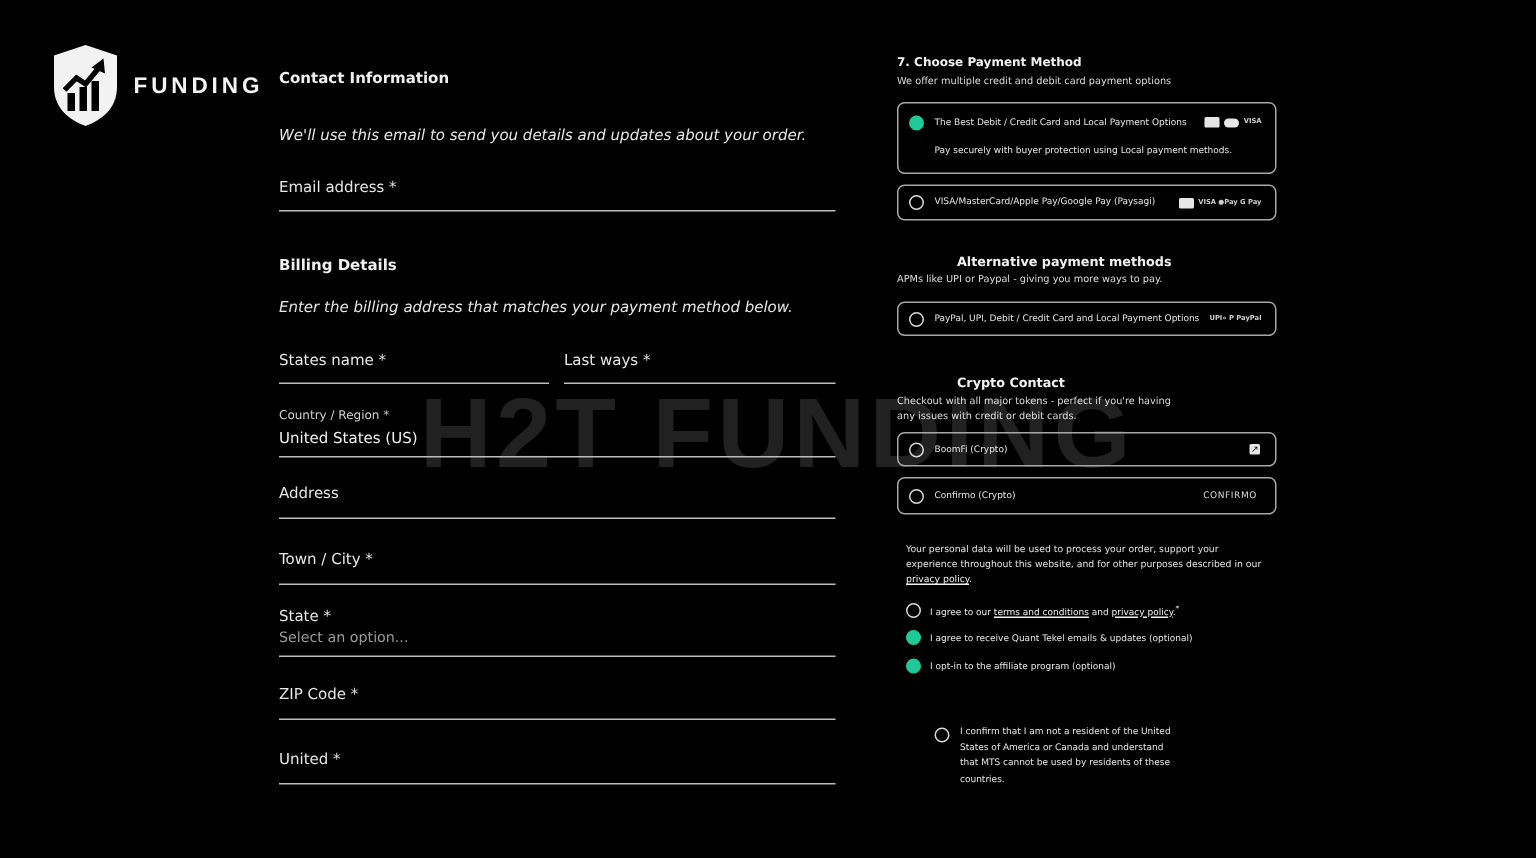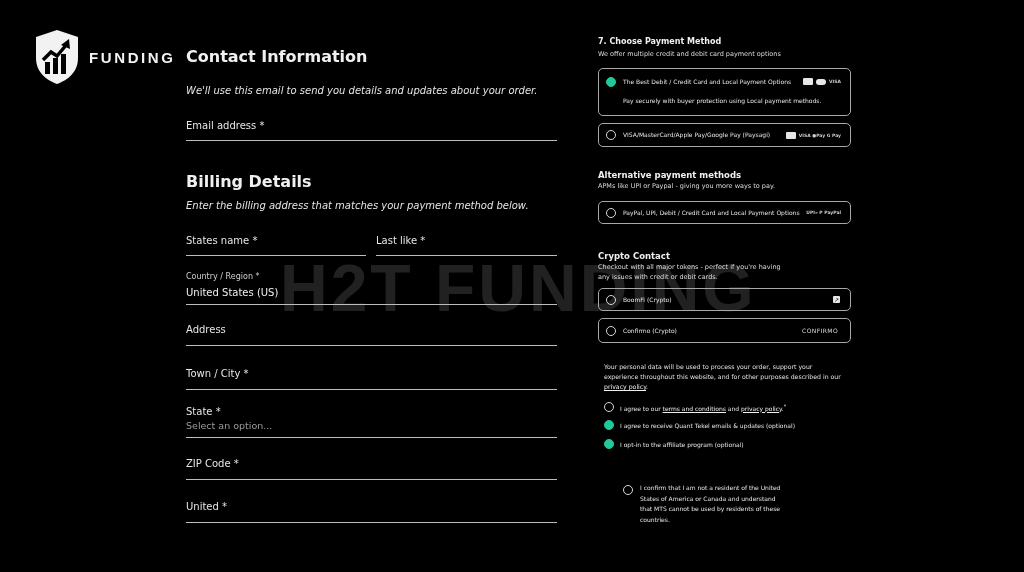--- a/index.html
+++ b/index.html
@@ -8,31 +8,31 @@
 
   .logo { position: absolute; left: 33px; top: 28px; display: flex; align-items: center; }
   .logo svg { display: block; }
   .logo-text { margin-left: 8px; line-height: 1; }
   .logo-h2t { font-family: "Liberation Sans", sans-serif; font-weight: 700; font-size: 36px; letter-spacing: 1px; color: #f2f2f2; }
   .logo-funding { font-family: "Liberation Sans", sans-serif; font-weight: 700; font-size: 15px; letter-spacing: 2.6px; color: #f2f2f2; margin-top: 1px; }
 
   .watermark { position: absolute; left: 280px; top: 250px; font-family: "Liberation Sans", sans-serif; font-weight: 700; font-size: 66px; letter-spacing: 3px; color: rgba(255,255,255,0.13); pointer-events: none; white-space: nowrap; }
 
   .left { position: absolute; left: 186px; top: 0; width: 371px; }
-  .h-section { position: absolute; left: 0; font-weight: 700; font-size: 16px; color: #f0f0f0; }
+  .h-section { position: absolute; left: 0; font-weight: 700; font-size: 10px; color: #f0f0f0; }
   .sub { position: absolute; left: 0; font-size: 10px; color: #e6e6e6; font-style: italic; }
   .field { position: absolute; left: 0; width: 371px; border-bottom: 1.5px solid #bdbdbd; }
   .field-label { position: absolute; left: 0; font-size: 10px; color: #e6e6e6; }
   .field-small-label { position: absolute; left: 0; font-size: 8px; color: #d0d0d0; }
   .field-value { position: absolute; left: 0; font-size: 10px; color: #f0f0f0; }
   .field-placeholder { position: absolute; left: 0; font-size: 9.5px; color: #9a9a9a; }
 
   .right { position: absolute; left: 598px; top: 0; width: 254px; }
   .r-title { position: absolute; left: 0; font-weight: 700; font-size: 8px; color: #f0f0f0; }
-  .r-title.big { font-size: 8.5px; }
+  .r-title.big { font-size: 8.5px; margin-left: 40px; }
   .r-sub { position: absolute; left: 0; font-size: 6.5px; color: #dcdcdc; line-height: 10px; }
   .pay-box { position: absolute; left: 0; width: 253px; border: 1px solid #a8a8a8; border-radius: 5px; }
   .radio { position: absolute; width: 10px; height: 10px; border-radius: 50%; border: 1.3px solid #d9d9d9; background: transparent; }
   .radio.checked { background: #1fc99a; border-color: #1fc99a; }
   .pay-label { position: absolute; font-size: 6px; color: #e6e6e6; white-space: nowrap; }
   .pay-desc { position: absolute; font-size: 6px; color: #e6e6e6; white-space: nowrap; }
   .pay-icons { position: absolute; right: 9px; display: flex; align-items: center; gap: 3px; font-size: 4.5px; color: #cfcfcf; font-weight: 700; }
   .card-ico { width: 10px; height: 7px; background: #e6e6e6; border-radius: 1px; }
   .mc-ico { width: 10px; height: 6px; border-radius: 3px; background: #e6e6e6; }
   .confirmo { position: absolute; right: 12px; font-size: 6px; letter-spacing: 0.4px; color: #dcdcdc; }
@@ -73,21 +73,21 @@
     <div class="field-label" style="top:3px">Email address *</div>
   </div>
 
   <div class="h-section" style="top:172px">Billing Details</div>
   <div class="sub" style="top:200px">Enter the billing address that matches your payment method below.</div>
 
   <div class="field" style="top:232px;height:24px;width:180px">
     <div class="field-label" style="top:3px">States name *</div>
   </div>
   <div class="field" style="top:232px;height:24px;width:181px;left:190px">
-    <div class="field-label" style="top:3px">Last like *</div>
+    <div class="field-label" style="top:3px">Last ways *</div>
   </div>
 
   <div class="field" style="top:270px;height:35px">
     <div class="field-small-label" style="top:2px">Country / Region *</div>
     <div class="field-value" style="top:17px">United States (US)</div>
   </div>
 
   <div class="field" style="top:322px;height:24px">
     <div class="field-label" style="top:2px">Address</div>
   </div>

